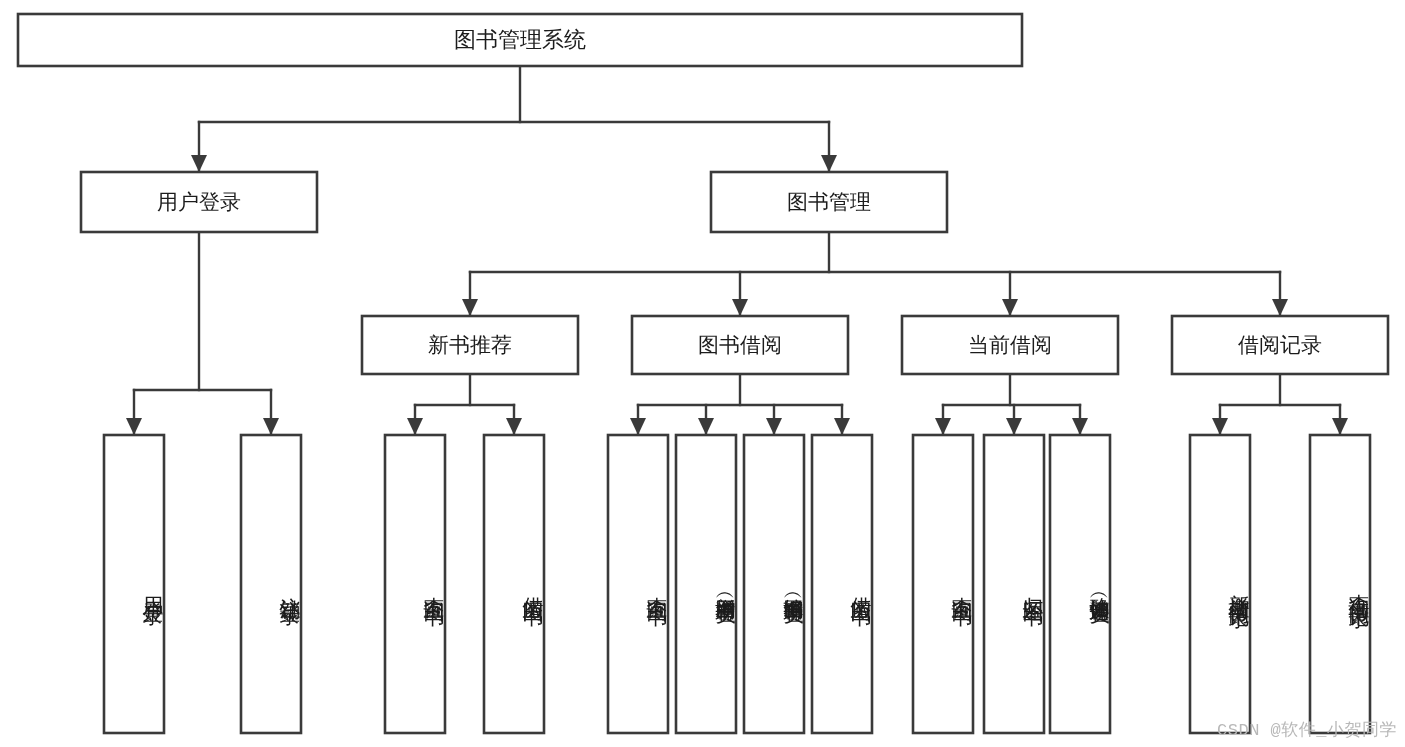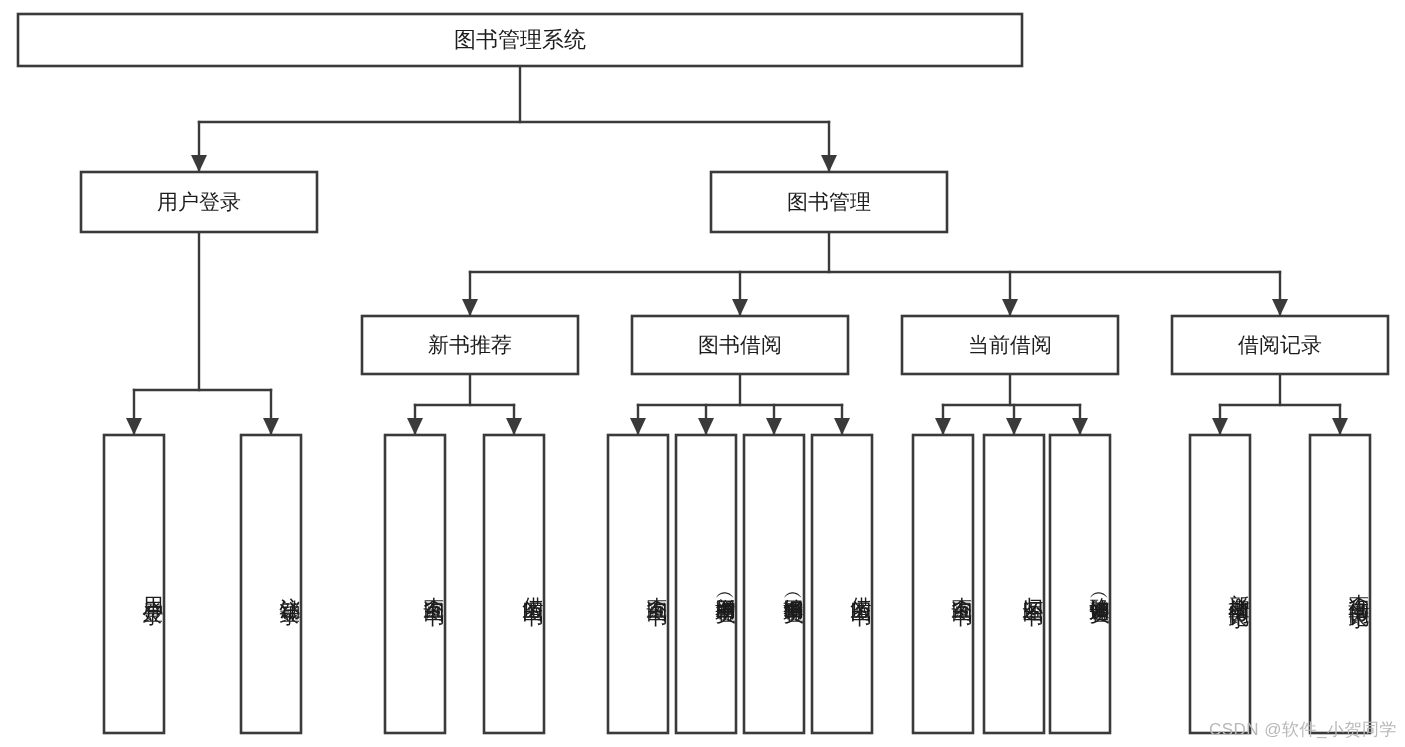--- a/index.html
+++ b/index.html
@@ -68,21 +68,21 @@
     white-space: nowrap;
     display: flex;
     align-items: flex-start;
     justify-content: center;
     pointer-events: none;
   }
   .watermark {
     position: absolute;
     right: 8px;
     bottom: 6px;
-    font-family: Liberation Sans, sans-serif;
+    font-family: Liberation Mono, monospace;
     font-size: 17px;
     color: #b8b8b8;
     letter-spacing: 0.5px;
     white-space: nowrap;
   }
 </style>
 </head>
 <body>
 
 <div id="diagram-root">

